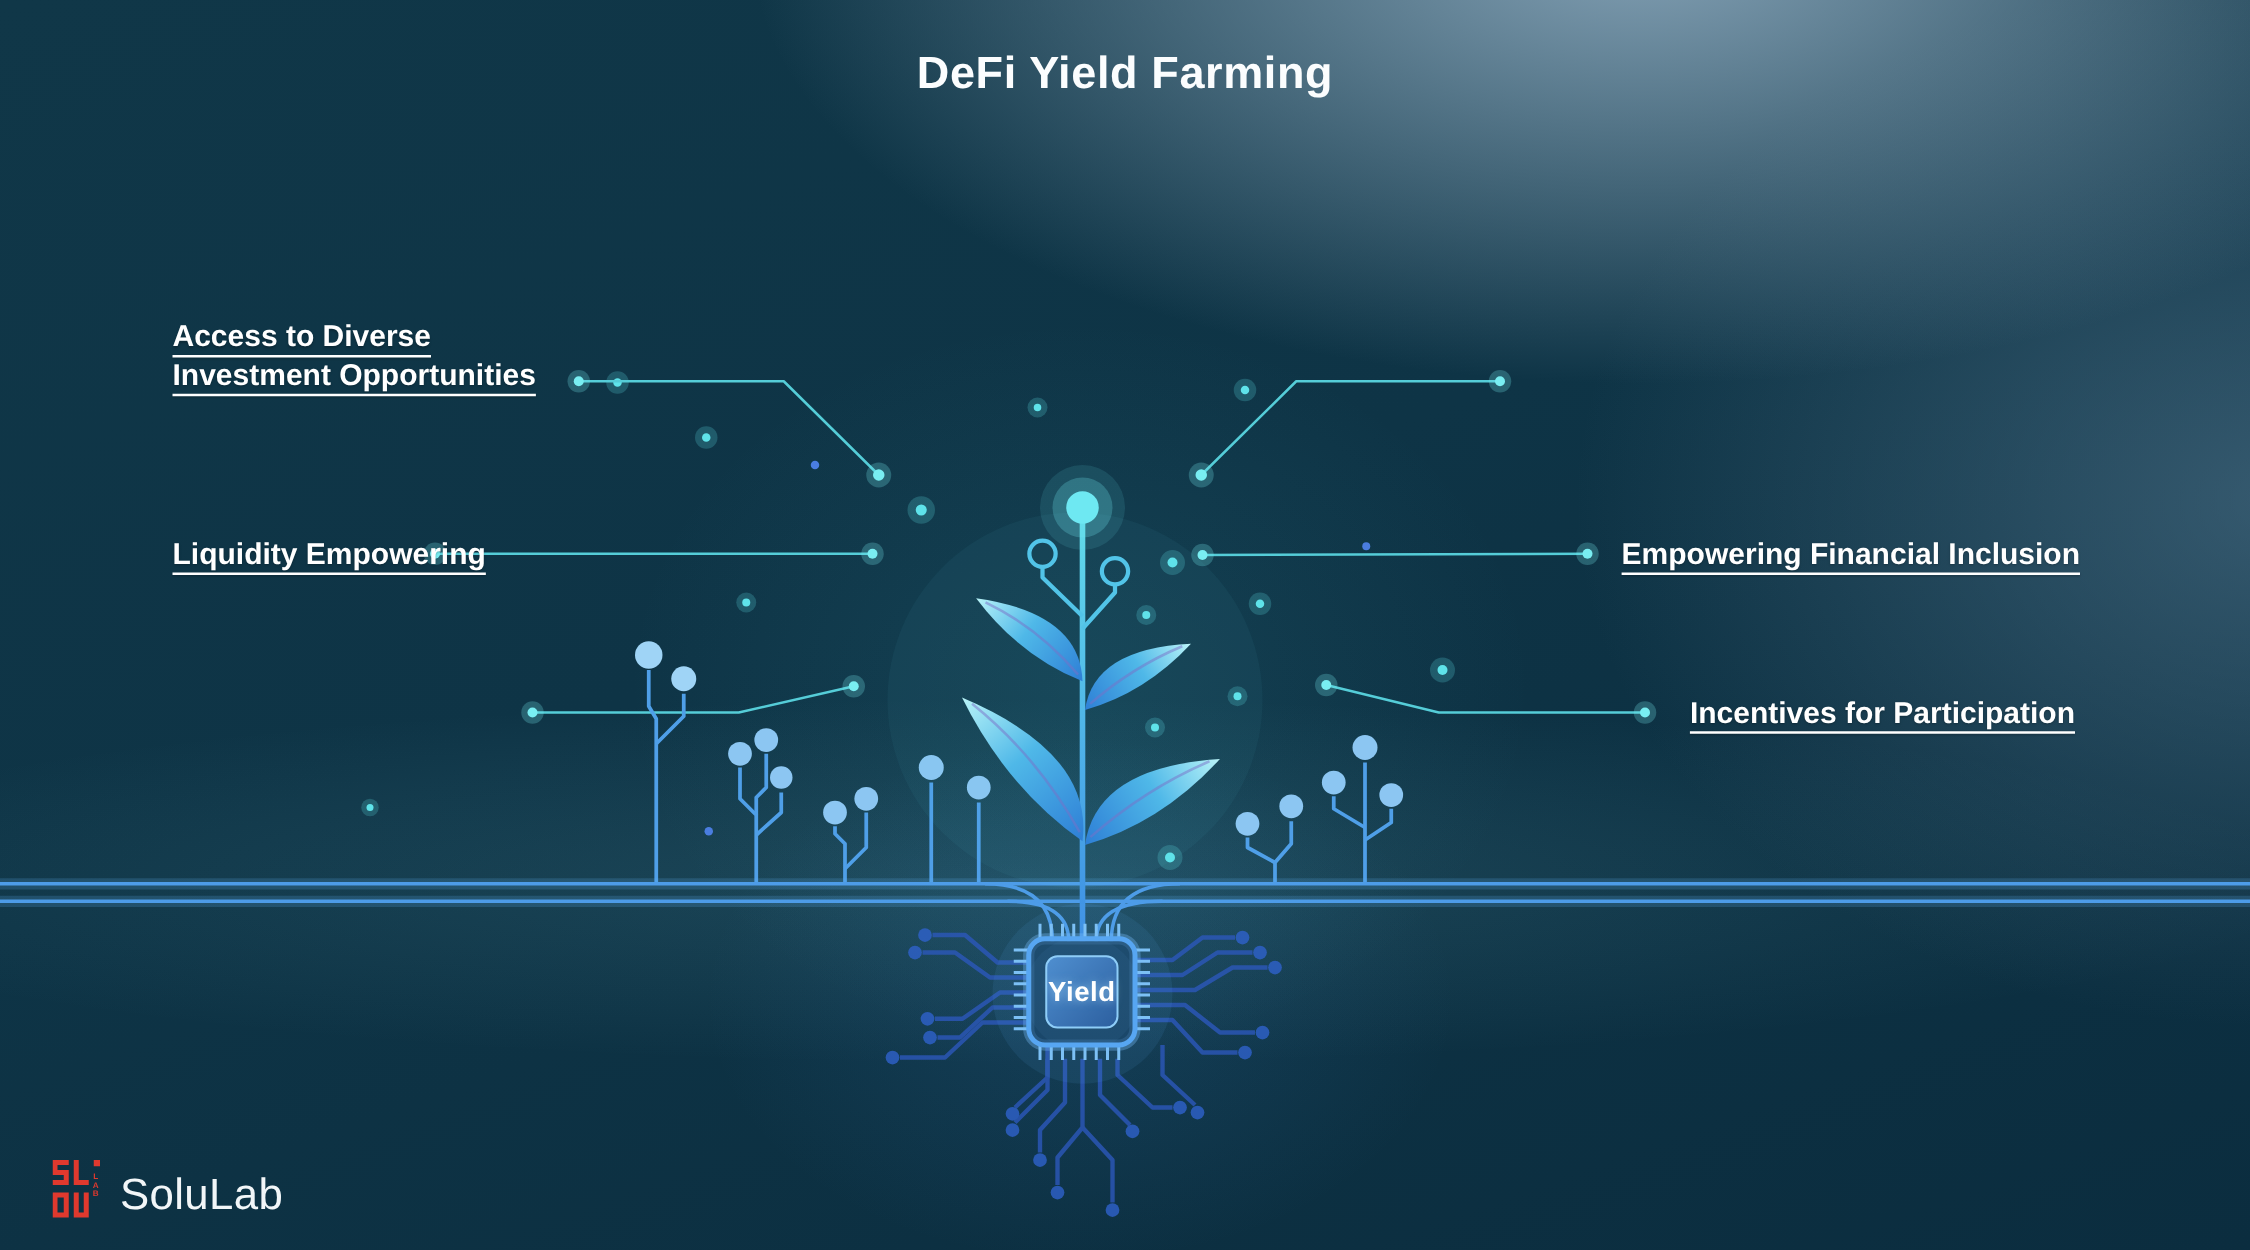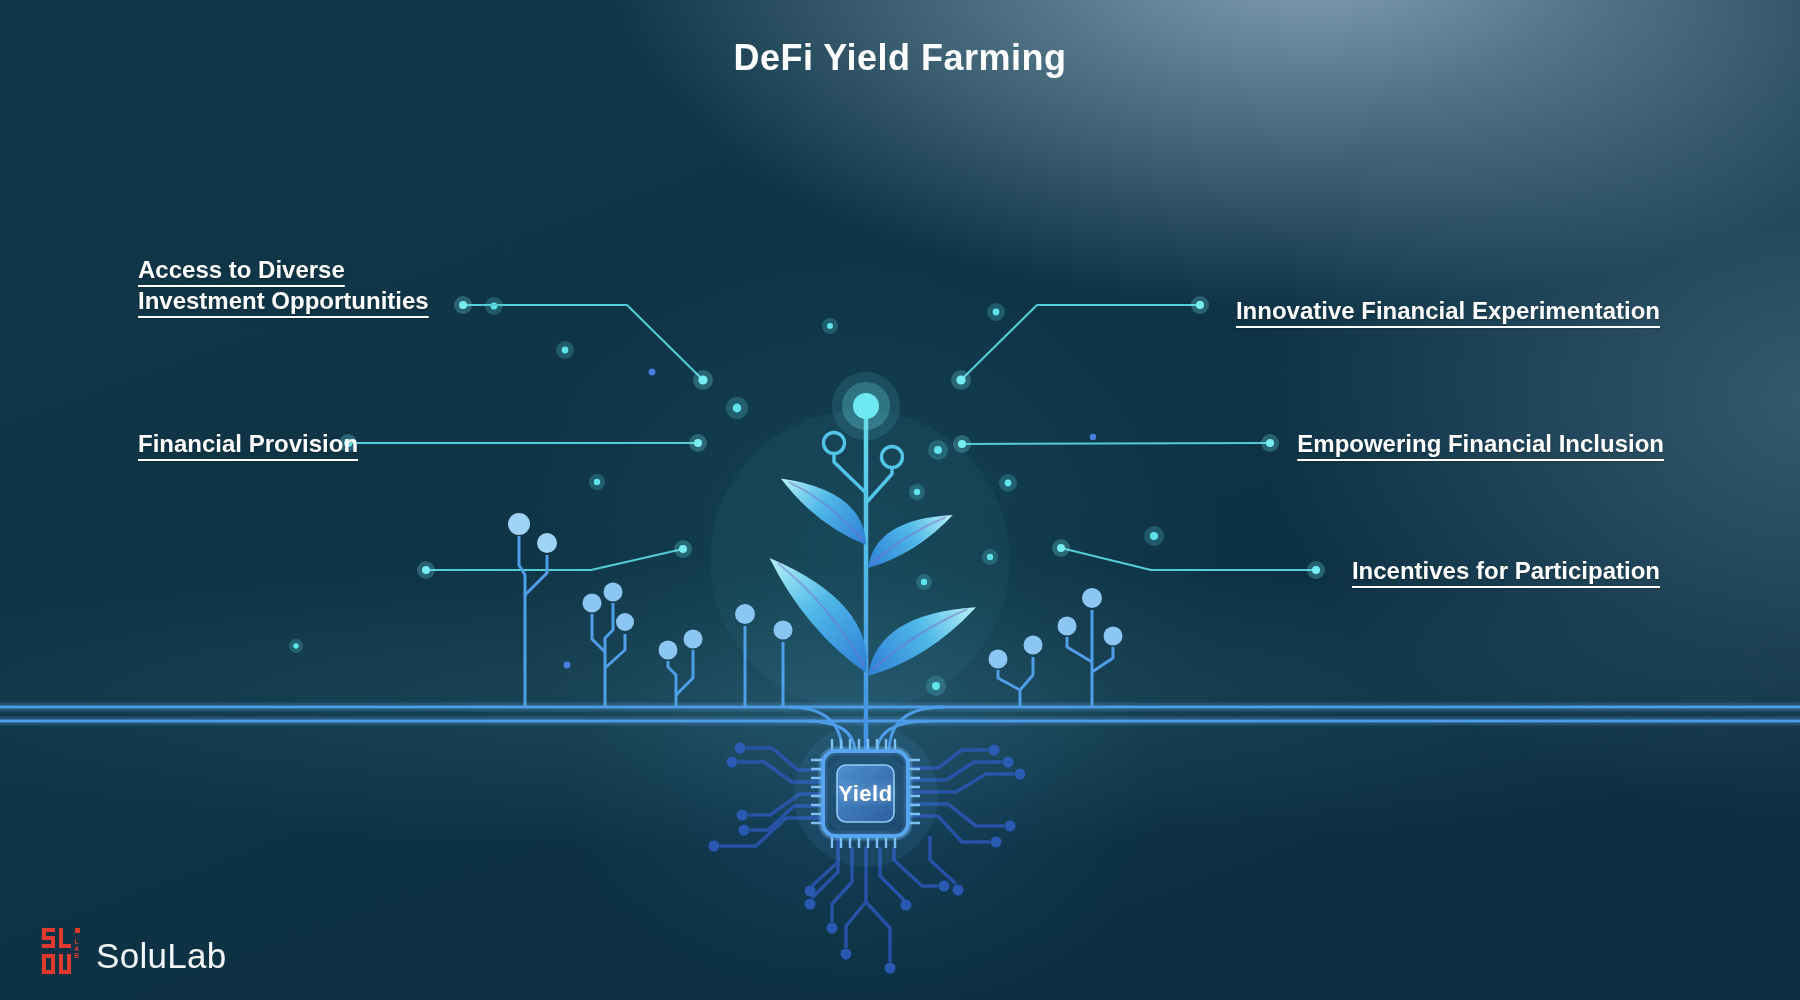--- a/index.html
+++ b/index.html
@@ -283,23 +283,22 @@
       <rect x="823" y="751" width="85" height="85" rx="13" fill="none" stroke="rgba(120,190,250,0.35)" stroke-width="9"></rect>
       <rect x="823" y="751" width="85" height="85" rx="13" fill="rgba(25,70,110,0.55)" stroke="#57a6f2" stroke-width="4"></rect>
       <rect x="837" y="765" width="57" height="57" rx="9" fill="url(#chipGrad)" stroke="#8ecdf8" stroke-width="1.6"></rect>
     </g>
   </svg>
 
   <h1 class="title">DeFi Yield Farming</h1>
 
   <div class="label l1 two-line">Access to Diverse
 Investment Opportunities</div>
-  <div class="label l2">Financial Provision</div>
-
-  <div class="label r1 right">Innovative Financial Experimentation</div>
+  <div class="label l2">Liquidity Empowering</div>
+
   <div class="label r2 right">Empowering Financial Inclusion</div>
   <div class="label r3 right">Incentives for Participation</div>
 
   <div class="chip-label">Yield</div>
 
   <div class="logo">
     <div class="logo-iconwrap">
       <svg width="40" height="48" viewBox="0 0 40 48">
         <g fill="#e0392e">
           <path d="M0,0 h13 v4 h-9 v4 h9 v12 h-13 v-4 h9 v-4 h-9 z"></path>

